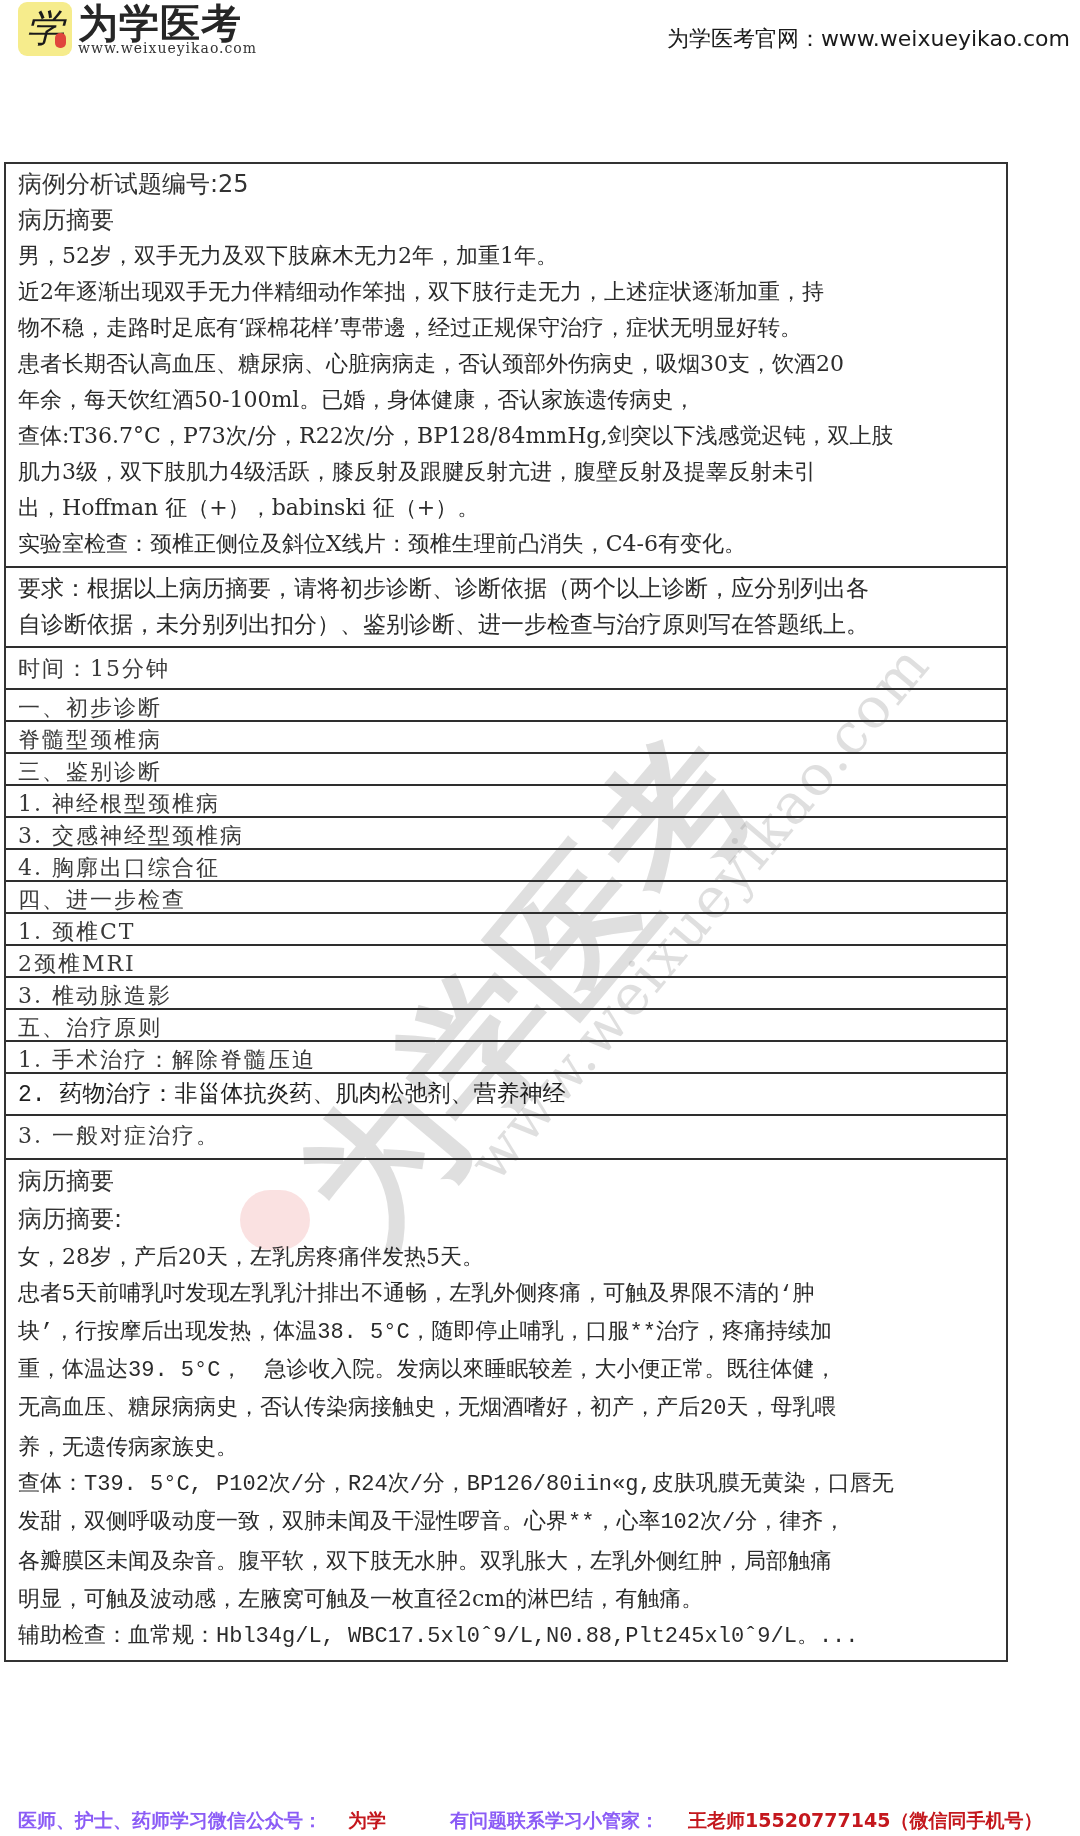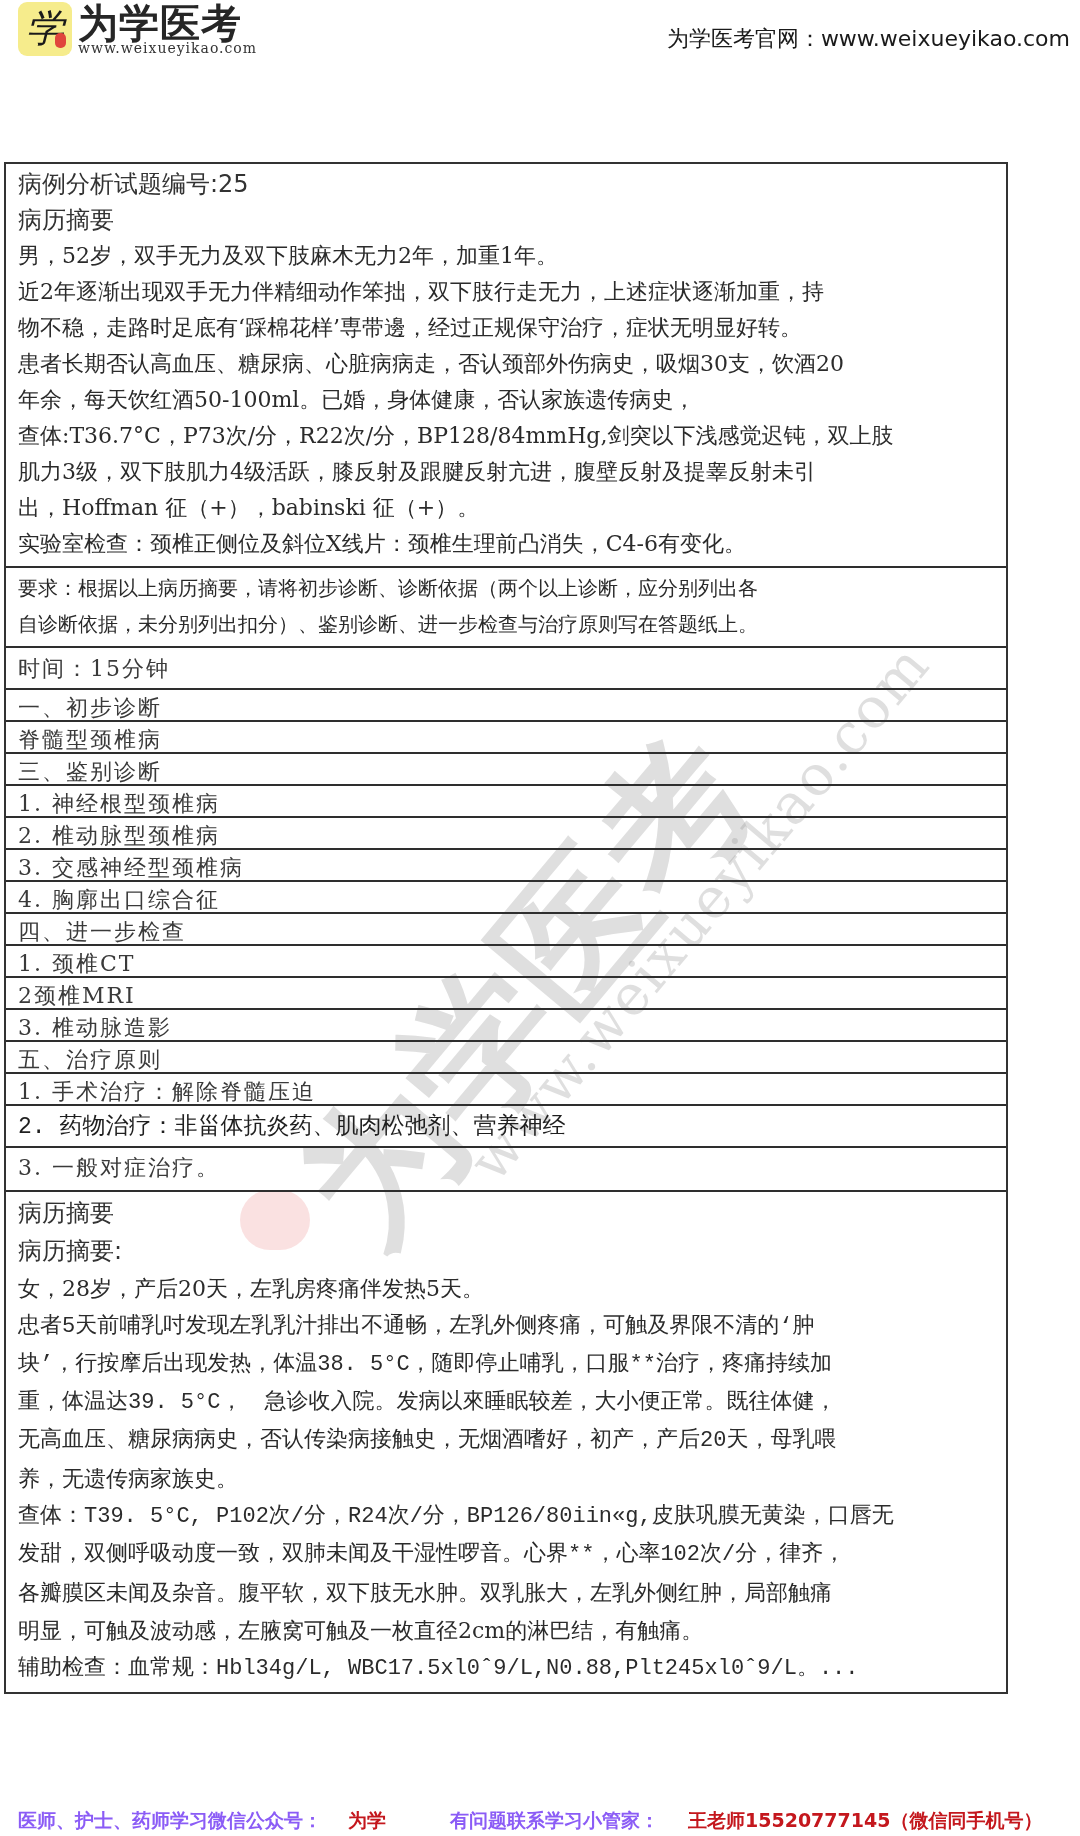--- a/index.html
+++ b/index.html
@@ -41,21 +41,21 @@
   }
   .row {
     border-bottom: 2px solid #2e2e2e; box-sizing: border-box;
     padding: 0 12px; position: relative; z-index: 2;
   }
   .row:last-child { border-bottom: none; }
   .row.block { padding: 2px 12px 4px; }
   .line { font-size: 22px; line-height: 36px; white-space: nowrap; }
   .title { font-size: 24px; font-family: "DejaVu Sans", sans-serif; color: #333; }
   .sans { font-family: Liberation Mono, monospace; }
-  .req .line { font-size: 20px; line-height: 36px; font-family: "DejaVu Sans", sans-serif; color:#2a2a2a; }
+  .req .line { font-size: 23px; line-height: 36px; font-family: "DejaVu Sans", sans-serif; color:#2a2a2a; }
   .item { height: 32px; line-height: 35px; font-size: 22px; color: #3a3a3a; letter-spacing: 2px; white-space: nowrap; }
   .item.dark { color: #1f1f1f; font-family: Liberation Mono, monospace; letter-spacing: 0; font-size: 23px; }
   .row.case2 .line { line-height: 38px; }
   
   .watermark {
     position: absolute; left: 200px; top: 560px; width: 800px; height: 700px;
     z-index: 1; pointer-events: none;
   }
   .wm-text {
     position: absolute; left: 30px; top: 330px; font-size: 150px; font-weight: bold;
@@ -119,21 +119,20 @@
     <div class="line">要求：根据以上病历摘要，请将初步诊断、诊断依据（两个以上诊断，应分别列出各</div>
     <div class="line">自诊断依据，未分别列出扣分）、鉴别诊断、进一步检查与治疗原则写在答题纸上。</div>
   </div>
 
   <div class="row item" style="height:42px;line-height:42px;">时间：15分钟</div>
 
   <div class="row item">一、初步诊断</div>
   <div class="row item">脊髓型颈椎病</div>
   <div class="row item">三、鉴别诊断</div>
   <div class="row item">1. 神经根型颈椎病</div>
-  <div class="row item">2. 椎动脉型颈椎病</div>
   <div class="row item">3. 交感神经型颈椎病</div>
   <div class="row item">4. 胸廓出口综合征</div>
   <div class="row item">四、进一步检查</div>
   <div class="row item">1. 颈椎CT</div>
   <div class="row item">2颈椎MRI</div>
   <div class="row item">3. 椎动脉造影</div>
   <div class="row item">五、治疗原则</div>
   <div class="row item">1. 手术治疗：解除脊髓压迫</div>
   <div class="row item dark" style="height:42px;line-height:42px;">2. 药物治疗：非甾体抗炎药、肌肉松弛剂、营养神经</div>
   <div class="row item" style="height:44px;line-height:40px;">3. 一般对症治疗。</div>

